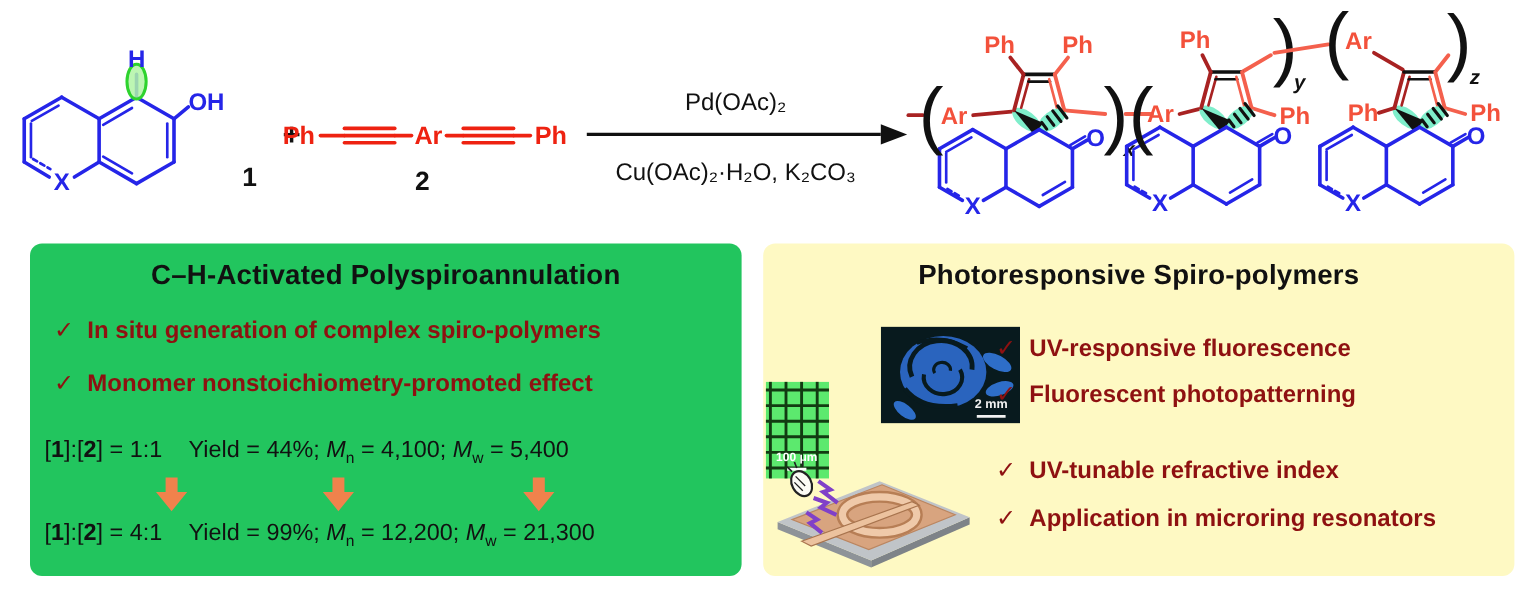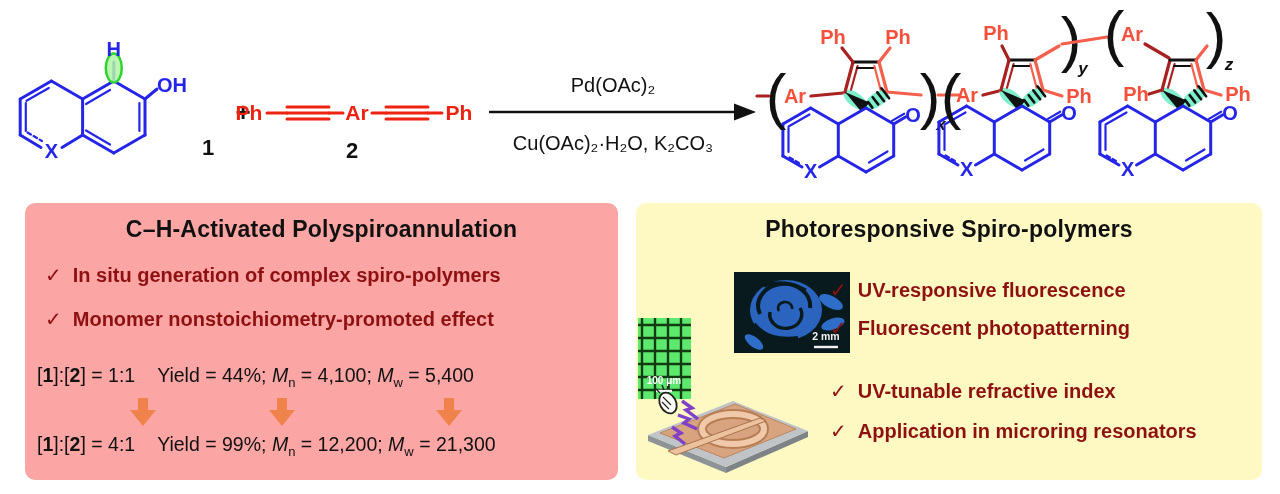--- a/index.html
+++ b/index.html
@@ -20,21 +20,21 @@
   text.atomB{fill:#2525E8;font-weight:bold;font-size:20px;text-anchor:middle}
   text.atomR{fill:#F3513B;font-weight:bold;font-size:20px;text-anchor:middle}
   text.atomR2{fill:#EE2211;font-weight:bold;font-size:21px;text-anchor:middle}
   text.lblK{fill:#111;font-weight:bold;font-size:22px;text-anchor:middle}
   text.plus{fill:#111;font-weight:bold;font-size:26px;text-anchor:middle}
   text.paren{fill:#111;font-size:62px;font-weight:400;text-anchor:middle}
   text.subit{fill:#111;font-size:17px;font-style:italic;font-weight:bold;text-anchor:middle}
   text.cond{fill:#111;font-size:20px;text-anchor:middle}
   
   .panel{position:absolute;top:203px;height:277px;border-radius:10px;}
-  #panel-left{left:25px;width:593px;background:#fca5a5;}
+  #panel-left{left:25px;width:593px;background:#22c55e;}
   #panel-right{left:636px;width:626px;background:#fef9c3;}
   .panel-title{position:absolute;top:13px;left:0;width:100%;text-align:center;
     font-size:23px;font-weight:bold;color:#111;letter-spacing:.2px;}
   .bullet{position:absolute;display:flex;align-items:baseline;gap:11px;
     font-size:20px;font-weight:bold;color:#8E1111;white-space:nowrap;}
   .bullet .chk{font-weight:normal;font-size:20px;}
   .resrow{position:absolute;left:12px;font-size:19.5px;color:#111;white-space:nowrap;}
   .resrow b{font-weight:bold;}
   .resrow i{font-style:italic;}
   .resrow sub{font-size:13px;}

